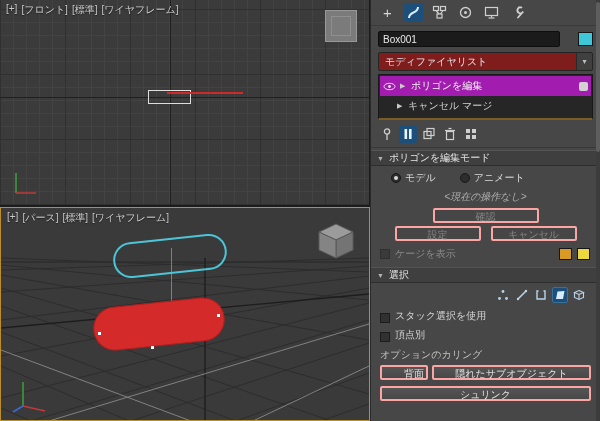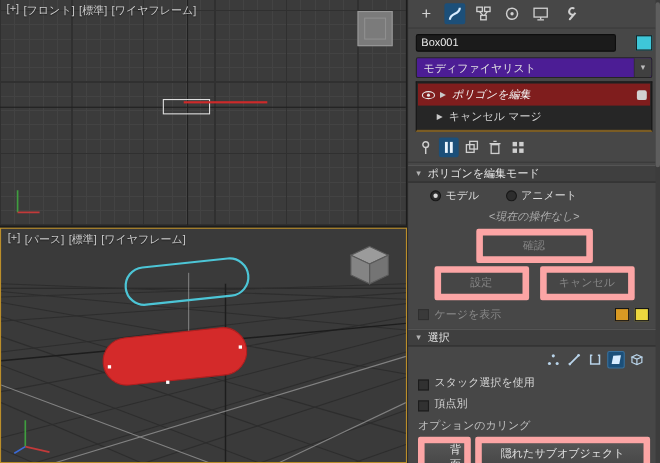--- a/index.html
+++ b/index.html
@@ -39,41 +39,41 @@
   
   .panel { position:absolute; top:0; right:0; width:230px; height:421px; background:#474747; border-left:1px solid #2a2a2a; font-size:10px; color:#dcdcdc; }
   .tabs { height:26px; display:flex; align-items:center; gap:7px; padding:0 7px; border-bottom:1px solid #3a3a3a; }
   .tab { width:19px; height:19px; display:flex; align-items:center; justify-content:center; border-radius:2px; color:#d0d0d0; }
   .tab.active { background:#1c4f79; }
   .tab .plus-glyph { font-size:15px; line-height:15px; color:#d5d5d5; }
   .name-row { display:flex; align-items:center; gap:18px; padding:5px 7px 3px; }
   .name-input { flex:1; height:16px; background:#1b1b1b; border:1px solid #0e0e0e; border-radius:2px; color:#eaeaea; font-size:10px; padding:0 4px; font-family:inherit; }
   .swatch { width:15px; height:14px; border:1px solid #161616; }
   .swatch-obj { background:#3ec7d9; }
-  .combo { position:relative; margin:2px 7px; height:19px; background:#4c1d95; border:1px solid #252525; border-radius:2px; display:flex; align-items:center; padding-left:6px; color:#e2e2e2; }
+  .combo { position:relative; margin:2px 7px; height:19px; background:#7f1d1d; border:1px solid #252525; border-radius:2px; display:flex; align-items:center; padding-left:6px; color:#e2e2e2; }
   .combo-arrow { position:absolute; right:0; top:0; bottom:0; width:16px; display:flex; align-items:center; justify-content:center; color:#bdbdbd; font-size:8px; border-left:1px solid #2a2a2a; background:#404040; border-radius:0 2px 2px 0; }
   .stack { margin:3px 7px 0; height:46px; background:#262626; border:1px solid #181818; border-bottom:2px solid #7a5c24; padding:1px; }
   .stack-row { height:20px; display:flex; align-items:center; gap:4px; padding:0 3px; color:#d2d2d2; }
-  .stack-row.selected { background:#7f1d1d; color:#f4f4f4;font-style:italic; }
+  .stack-row.selected { background:#a21caf; color:#f4f4f4; }
   .expand-glyph { font-size:7px; color:#c9c9c9; width:7px; }
   .stack-label { flex:1; white-space:nowrap; overflow:hidden; }
   .bulb { width:9px; height:9px; background:#d2d2d2; border-radius:2px; }
   .stack-row.indent { padding-left:17px; }
   .stack-tools { display:flex; align-items:center; gap:3px; margin:3px 7px 0; height:21px; }
   .tool { width:18px; height:18px; display:flex; align-items:center; justify-content:center; border-radius:2px; }
   .tool.active { background:#1c4f79; }
   .panel-sep { border-top:1px solid #383838; margin-top:3px; }
   .rollout-h { margin-top:2px; height:16px; background:#3f3f3f; border-top:1px solid #545454; border-bottom:1px solid #2e2e2e; display:flex; align-items:center; gap:5px; padding:0 6px; color:#e6e6e6; }
   .rollout-h .arr { font-size:7px; color:#b2b2b2; }
   .radios { display:flex; gap:24px; padding:5px 0 2px 20px; align-items:flex-end; }
   .radio-wrap { display:flex; align-items:center; gap:4px; }
   .radio { width:10px; height:10px; border-radius:50%; background:#2d2d2d; border:1px solid #181818; position:relative; }
   .radio.on::after { content:""; position:absolute; inset:2px; border-radius:50%; background:#dadada; }
   .noop { text-align:center; color:#aeaeae; padding:3px 0 2px;font-style:italic; }
-  .btn { height:31px; line-height:13px; font-size:10px; background:linear-gradient(#555555,#484848); border:6px solid #fca5a5; border-radius:2px; color:#e2e2e2; text-align:center; font-family:inherit; }
+  .btn { height:15px; line-height:13px; font-size:10px; background:linear-gradient(#555555,#484848); border:2px solid #fca5a5; border-radius:2px; color:#e2e2e2; text-align:center; font-family:inherit; }
   .btn.disabled { color:#868686; background:#464646; }
   .btn-commit { display:block; margin:2px auto; width:106px; }
   .btn-row-c { display:flex; justify-content:center; gap:10px; margin:3px 0; }
   .btn-row-c .btn { width:86px; }
   .cage-row { display:flex; align-items:center; gap:5px; padding:3px 10px 4px 9px; }
   .checkbox { width:10px; height:10px; background:#313131; border:1px solid #1c1c1c; }
   .checkbox.dis { opacity:.55; }
   .dim { color:#8a8a8a; }
   .spacer { flex:1; }
   .cage-sw1 { width:13px; height:12px; background:#d99a23; border:1px solid #161616; }

